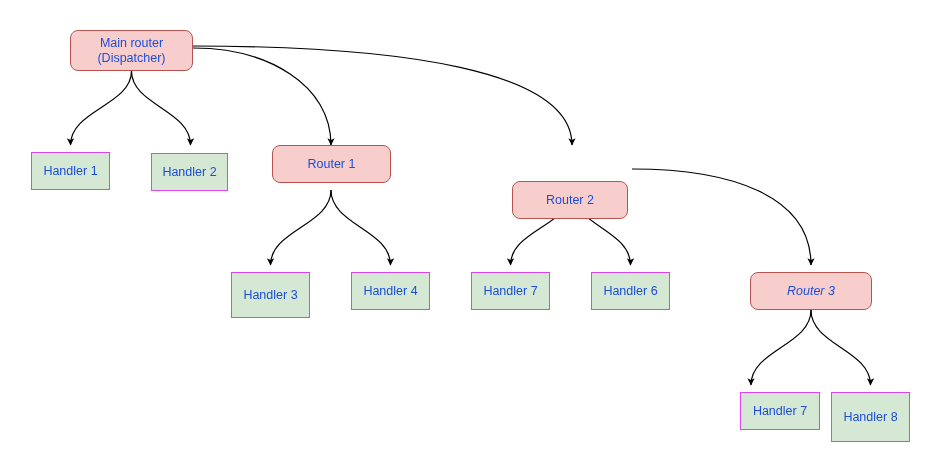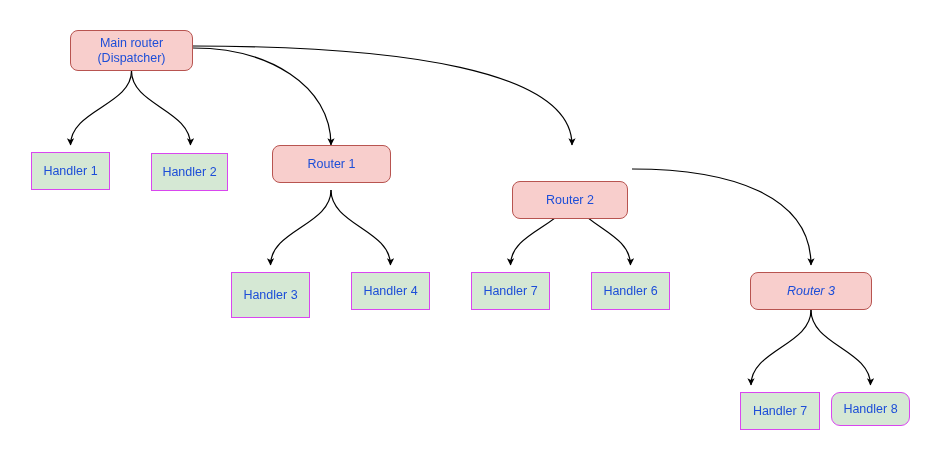--- a/index.html
+++ b/index.html
@@ -84,16 +84,16 @@
       <div class="node handler" style="left: 31px; top: 152px; width: 79px; height: 38px;"><span class="node-label">Handler 1</span></div>
       <div class="node handler" style="left: 151px; top: 153px; width: 77px; height: 38px;"><span class="node-label">Handler 2</span></div>
       <div class="node router" style="left: 272px; top: 145px; width: 119px; height: 38px;"><span class="node-label">Router 1</span></div>
       <div class="node router" style="left: 512px; top: 152px; width: 116px; height: 38px; margin-top: 29px;"><span class="node-label">Router 2</span></div>
       <div class="node handler" style="left: 231px; top: 272px; width: 79px; height: 46px;"><span class="node-label">Handler 3</span></div>
       <div class="node handler" style="left: 351px; top: 272px; width: 79px; height: 38px;"><span class="node-label">Handler 4</span></div>
       <div class="node handler" style="left: 471px; top: 272px; width: 79px; height: 38px;"><span class="node-label">Handler 7</span></div>
       <div class="node handler" style="left: 591px; top: 272px; width: 79px; height: 38px;"><span class="node-label">Handler 6</span></div>
       <div class="node router" style="left: 750px; top: 272px; width: 122px; height: 38px; font-style: italic;"><span class="node-label">Router 3</span></div>
       <div class="node handler" style="left: 740px; top: 392px; width: 80px; height: 38px;"><span class="node-label">Handler 7</span></div>
-      <div class="node handler" style="left: 831px; top: 392px; width: 79px; height: 34px; border-radius: 9px;"><span class="node-label">Handler 8</span></div>
+      <div class="node handler" style="left: 831px; top: 392px; width: 79px; height: 50px;"><span class="node-label">Handler 8</span></div>
     </div>
 
 </div>
 
 </body></html>

